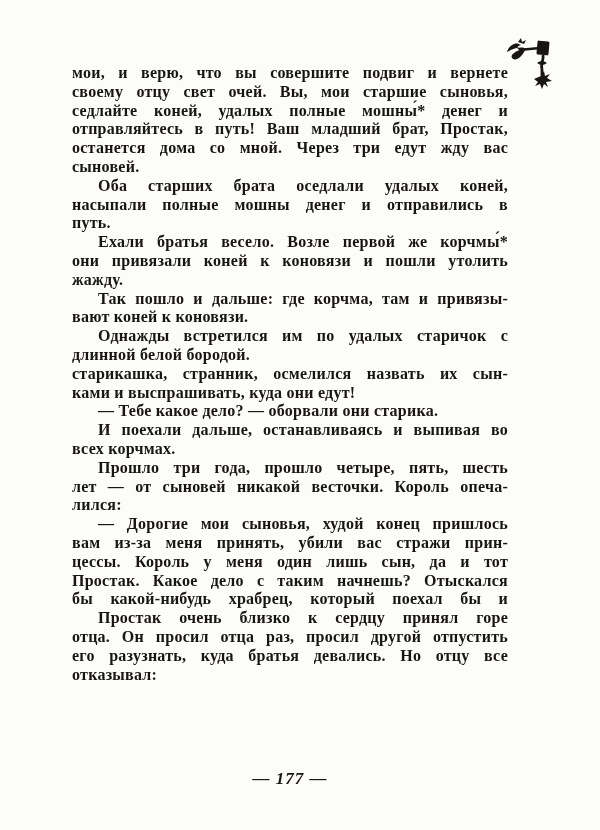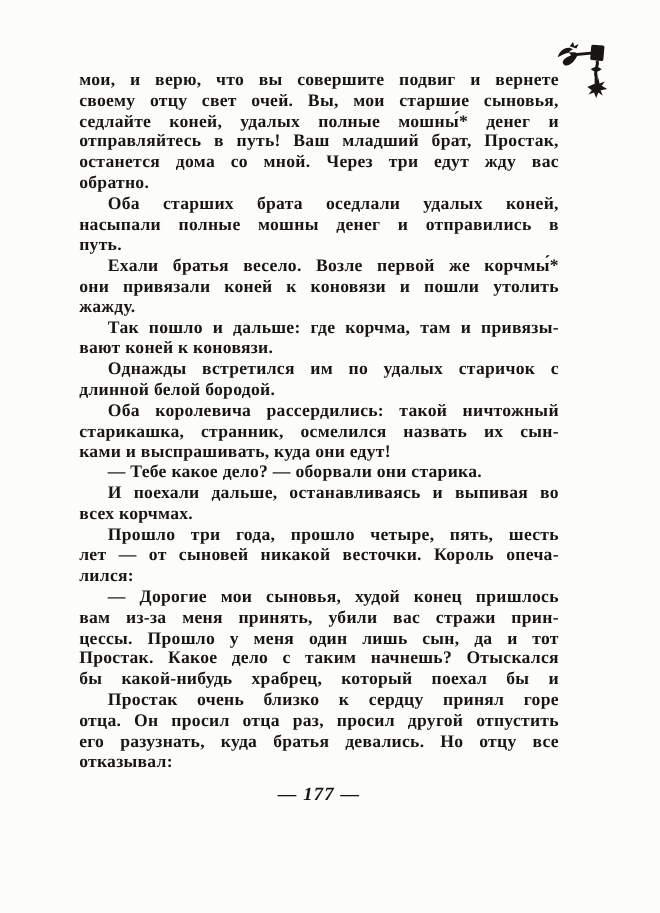--- a/index.html
+++ b/index.html
@@ -42,21 +42,21 @@
   }
   .line.indent {
     text-indent: 26px;
   }
   .line.last {
     text-align-last: left;
   }
   .page-number {
     position: absolute;
     left: 72px;
-    top: 712px;
+    top: 769px;
     width: 436px;
     text-align: center;
     font-size: 17px;
     font-weight: 700;
     font-style: italic;
     letter-spacing: 1px;
     color: var(--ink);
   }
   .ornament {
     position: absolute;
@@ -94,43 +94,42 @@
       <path d="M37 40 l3 -5 l1 5 l5 -2 l-3 4 l5 3 l-6 1 l2 5 l-4 -3 l-2 5 l-2 -5 l-5 2 l3 -4 l-4 -3 Z" fill="#181512"></path>
     </svg>
   </div>
 
   <div class="text-block">
       <div class="line">мои, и верю, что вы совершите подвиг и вернете</div>
       <div class="line">своему отцу свет очей. Вы, мои старшие сыновья,</div>
       <div class="line">седлайте коней, удалых полные мошны́* денег и</div>
       <div class="line">отправляйтесь в путь! Ваш младший брат, Простак,</div>
       <div class="line">останется дома со мной. Через три едут жду вас</div>
-      <div class="line last">обратно.</div>
+      <div class="line last">сыновей.</div>
       <div class="line indent">Оба старших брата оседлали удалых коней,</div>
       <div class="line">насыпали полные мошны денег и отправились в</div>
       <div class="line last">путь.</div>
       <div class="line indent">Ехали братья весело. Возле первой же корчмы́*</div>
       <div class="line">они привязали коней к коновязи и пошли утолить</div>
       <div class="line last">жажду.</div>
       <div class="line indent">Так пошло и дальше: где корчма, там и привязы-</div>
       <div class="line last">вают коней к коновязи.</div>
       <div class="line indent">Однажды встретился им по удалых старичок с</div>
       <div class="line last">длинной белой бородой.</div>
-      <div class="line indent">Оба королевича рассердились: такой ничтожный</div>
       <div class="line">старикашка, странник, осмелился назвать их сын-</div>
       <div class="line last">ками и выспрашивать, куда они едут!</div>
       <div class="line indent last">— Тебе какое дело? — оборвали они старика.</div>
       <div class="line indent">И поехали дальше, останавливаясь и выпивая во</div>
       <div class="line last">всех корчмах.</div>
       <div class="line indent">Прошло три года, прошло четыре, пять, шесть</div>
       <div class="line">лет — от сыновей никакой весточки. Король опеча-</div>
       <div class="line last">лился:</div>
       <div class="line indent">— Дорогие мои сыновья, худой конец пришлось</div>
       <div class="line">вам из-за меня принять, убили вас стражи прин-</div>
-      <div class="line">цессы. Прошло у меня один лишь сын, да и тот</div>
+      <div class="line">цессы. Король у меня один лишь сын, да и тот</div>
       <div class="line">Простак. Какое дело с таким начнешь? Отыскался</div>
       <div class="line">бы какой-нибудь храбрец, который поехал бы и</div>
       <div class="line indent">Простак очень близко к сердцу принял горе</div>
       <div class="line">отца. Он просил отца раз, просил другой отпустить</div>
       <div class="line">его разузнать, куда братья девались. Но отцу все</div>
       <div class="line last">отказывал:</div>
     </div>
 
   <div class="page-number">— 177 —</div>
 

